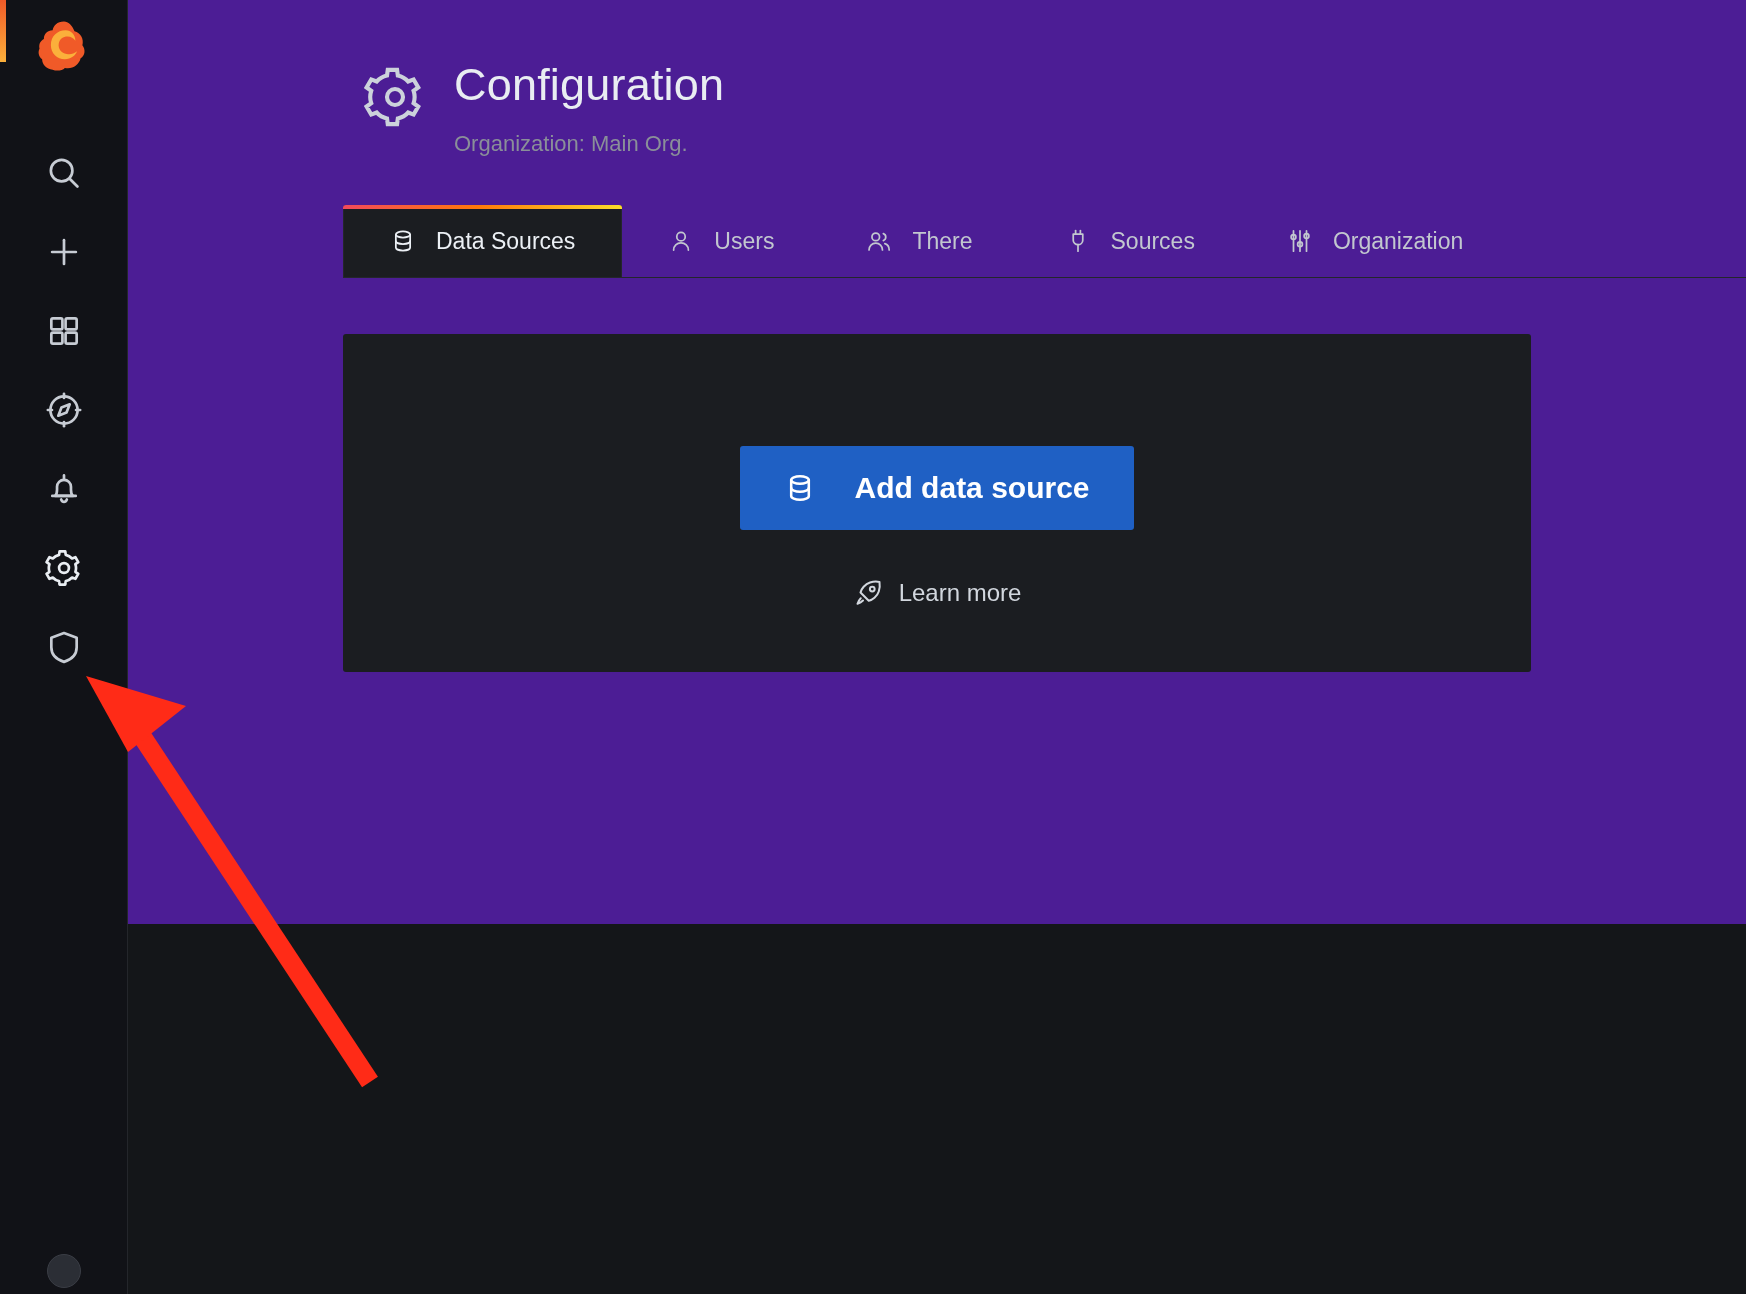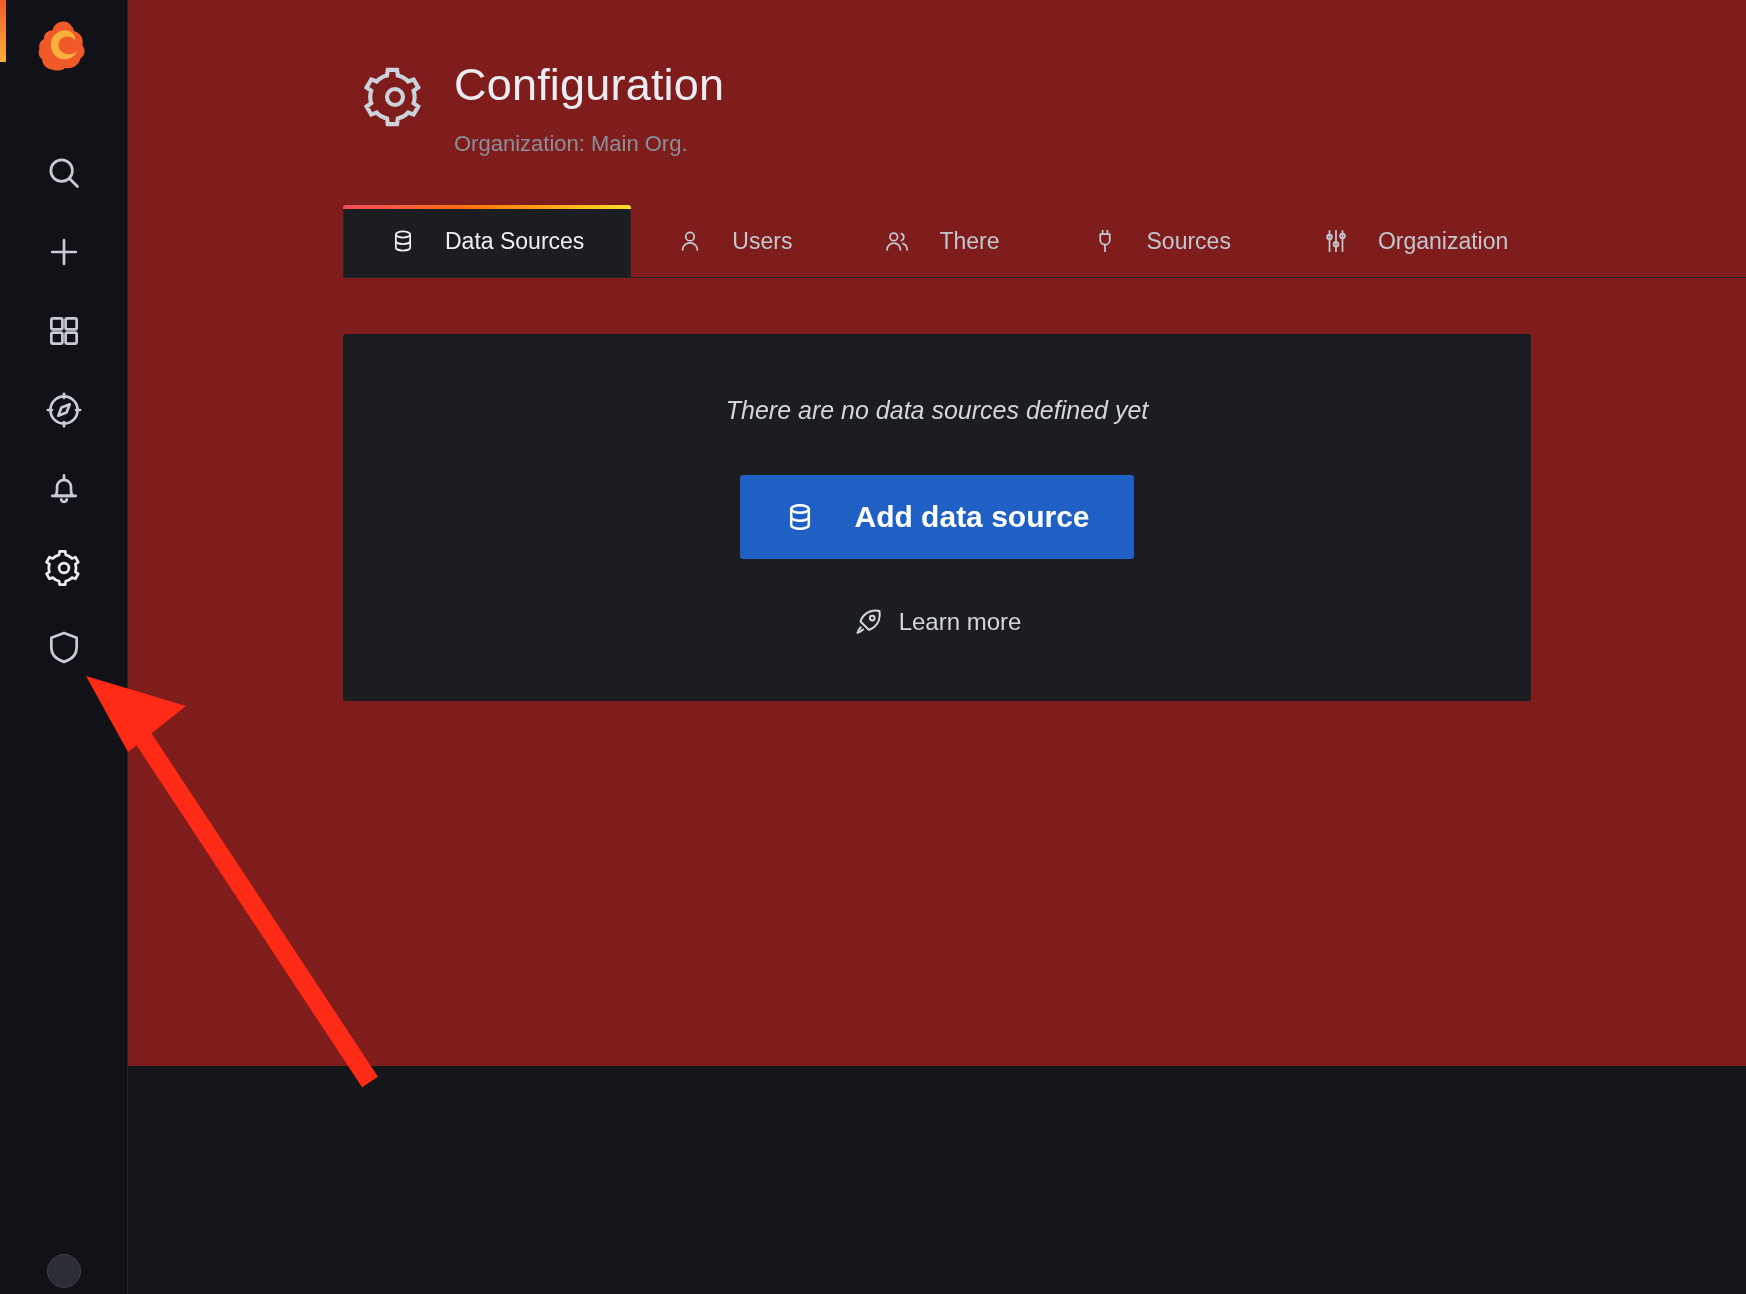--- a/index.html
+++ b/index.html
@@ -92,22 +92,22 @@
     border-radius: 50%;
     background: #2b2e35;
     border: 1px solid #3a3d45;
     cursor: pointer;
   }
 
   
   .main {
     position: relative;
     flex: 1 1 auto;
-    height: 1066px;
-    background: #7f1d1d;
+    height: 924px;
+    background: #4c1d95;
     overflow: hidden;
   }
 
   .page-header {
     padding: 58px 0 0 236px;
     display: flex;
     align-items: flex-start;
     gap: 28px;
     height: 206px;
   }
@@ -143,21 +143,21 @@
     align-items: flex-end;
     border-bottom: 1px solid #24262b;
   }
   .tab {
     position: relative;
     height: 72px;
     padding: 0 46px;
     display: flex;
     align-items: center;
     justify-content: center;
-    gap: 29px;
+    gap: 20px;
     cursor: pointer;
     color: #c2c7cf;
     font-size: 23px;
     white-space: nowrap;
   }
   .tab.is-active {
     background: #1b1d21;
     color: #ecf0f5;
     border-left: 1px solid #24262b;
     border-right: 1px solid #24262b;
@@ -445,21 +445,20 @@
         </span>
         <span>Organization</span>
       </div>
 
 
     </div>
 
     <div class="content">
       <div class="panel">
 
-        <div class="empty-message">There are no data sources defined yet</div>
 
         <button class="add-btn">
           <span>
             <svg viewBox="0 0 24 24">
               <ellipse cx="12" cy="6" rx="6.6" ry="2.8"></ellipse>
               <path d="M5.4 6 L5.4 18 C5.4 19.6 8.4 20.8 12 20.8 C15.6 20.8 18.6 19.6 18.6 18 L18.6 6"></path>
               <path d="M5.4 12 C5.4 13.6 8.4 14.8 12 14.8 C15.6 14.8 18.6 13.6 18.6 12"></path>
             </svg>
           </span>
           <span>Add data source</span>

